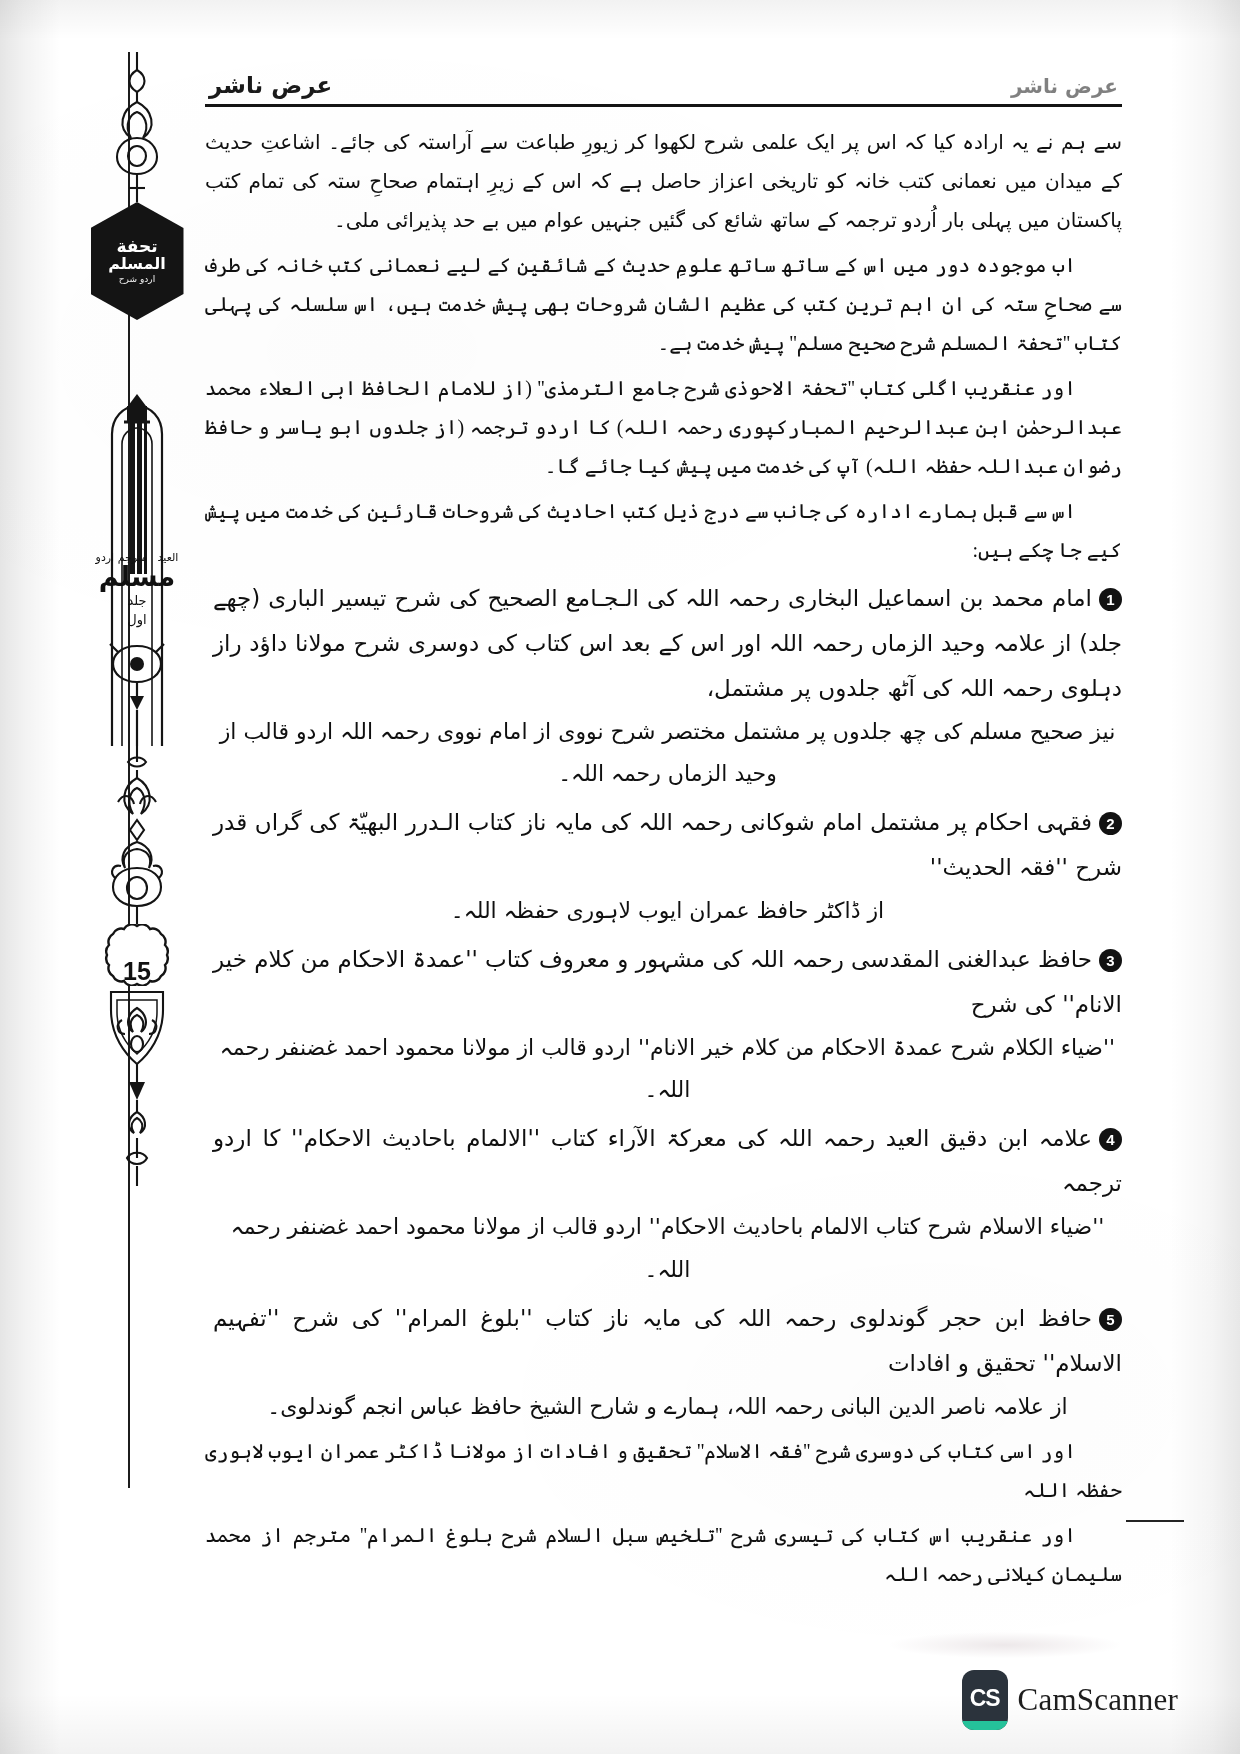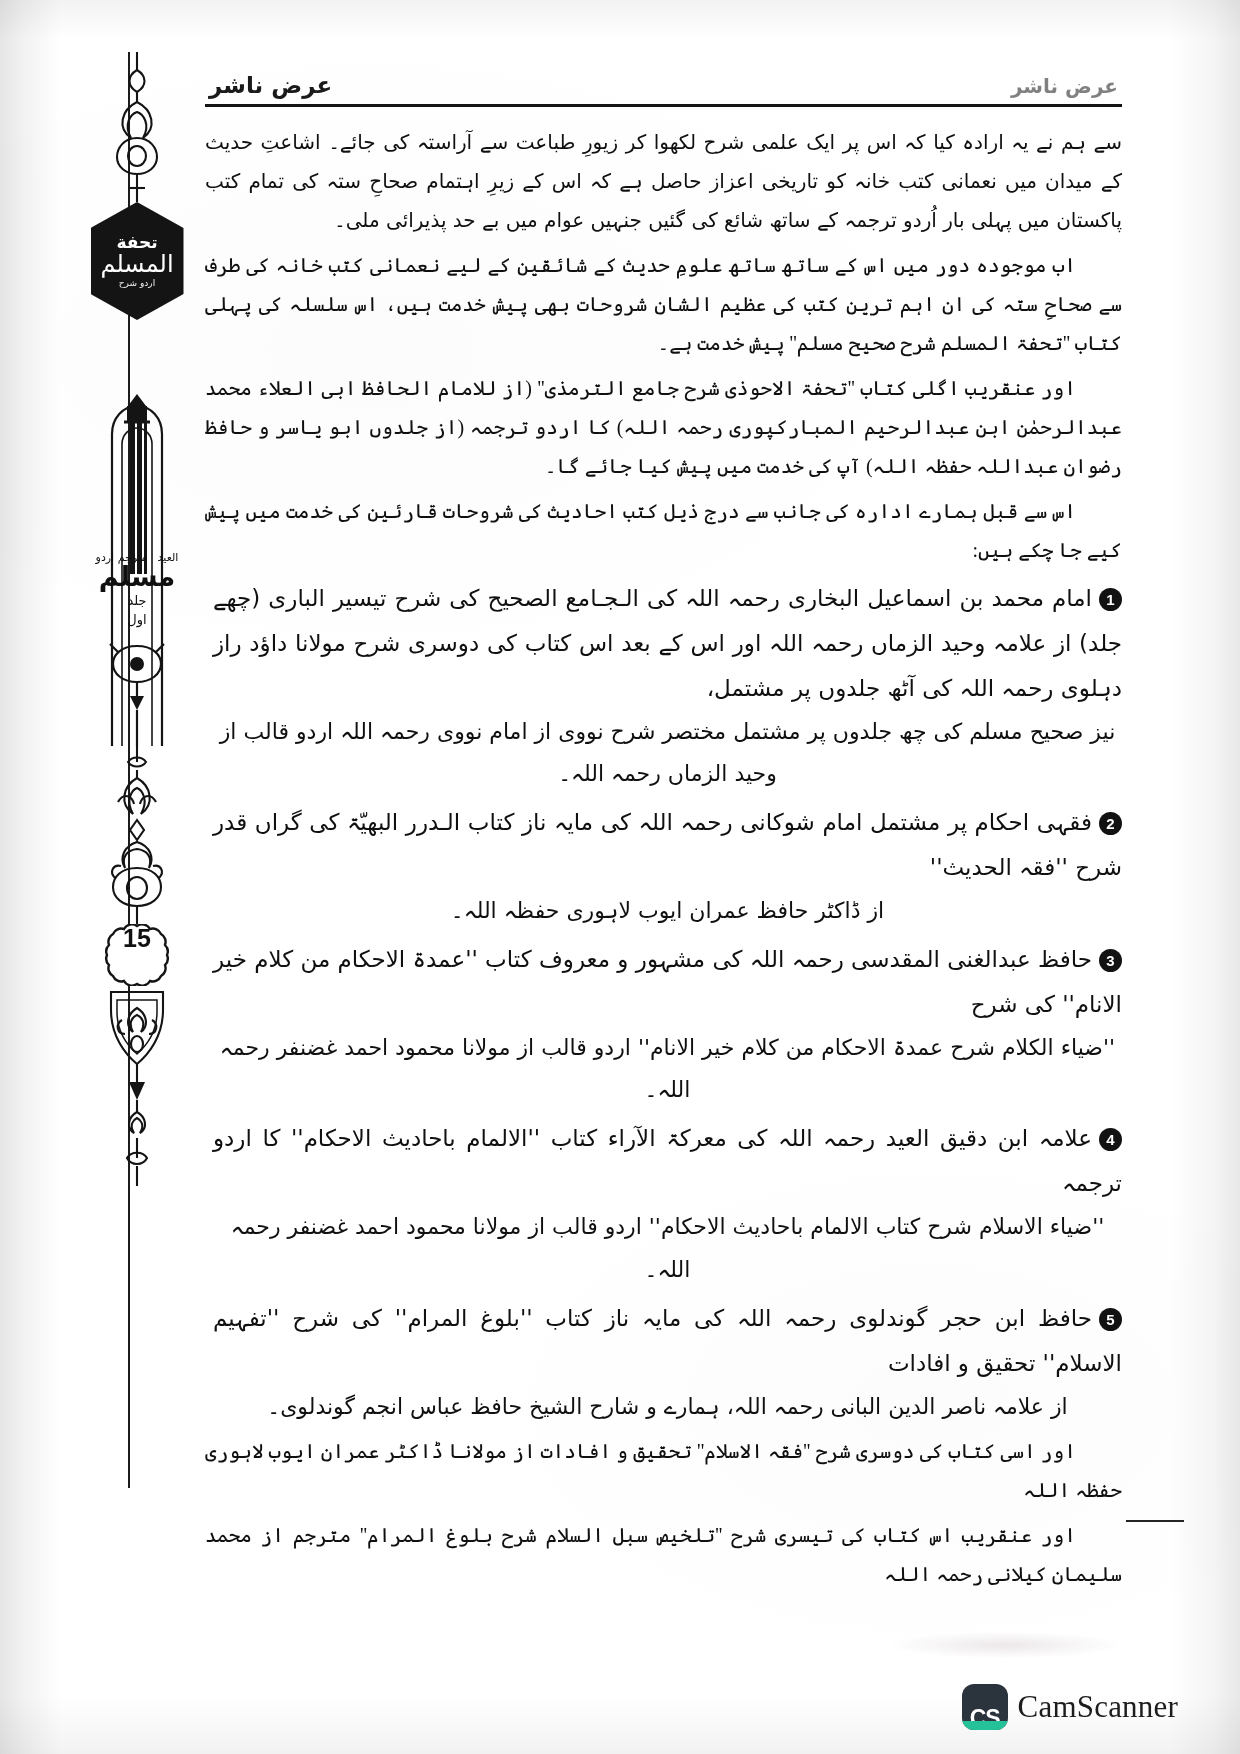--- a/index.html
+++ b/index.html
@@ -91,22 +91,22 @@
     line-height: 1.0;
     text-align: center;
   }
   .cartouche .c-top {
     font-size: 17px;
     font-weight: bold;
     letter-spacing: -0.5px;
     margin-bottom: 1px;
   }
   .cartouche .c-mid {
-    font-size: 24px;
-    font-weight: normal;
+    font-size: 16px;
+    font-weight: bold;
     letter-spacing: -1px;
   }
   .cartouche .c-bot {
     font-size: 9px;
     margin-top: 3px;
     opacity: 0.95;
   }
 
   
   .minaret-wrap {
@@ -141,21 +141,21 @@
     line-height: 1.25;
     margin-top: 2px;
   }
 
   
   .page-badge {
     position: relative;
     width: 76px;
     height: 62px;
     display: flex;
-    align-items: flex-start;
+    align-items: flex-end;
     justify-content: center;
   }
   .page-badge .num {
     position: relative;
     z-index: 2;
     font-size: 25px;
     font-weight: bold;
     color: #111;
     font-family: "Liberation Sans", sans-serif;
   }
@@ -245,26 +245,26 @@
     right: 62px;
     bottom: 24px;
     display: flex;
     align-items: center;
     gap: 10px;
     direction: ltr;
   }
   .cs-logo {
     position: relative;
     width: 46px;
-    height: 46px;
+    height: 60px;
     border-radius: 12px;
     background: #2b333c;
     overflow: hidden;
     display: flex;
-    align-items: flex-end;
+    align-items: center;
     justify-content: center;
   }
   .cs-logo .cs-text {
     color: #ffffff;
     font-family: "Liberation Sans", sans-serif;
     font-weight: bold;
     font-size: 23px;
     letter-spacing: -1px;
     line-height: 1;
     margin-top: -4px;

